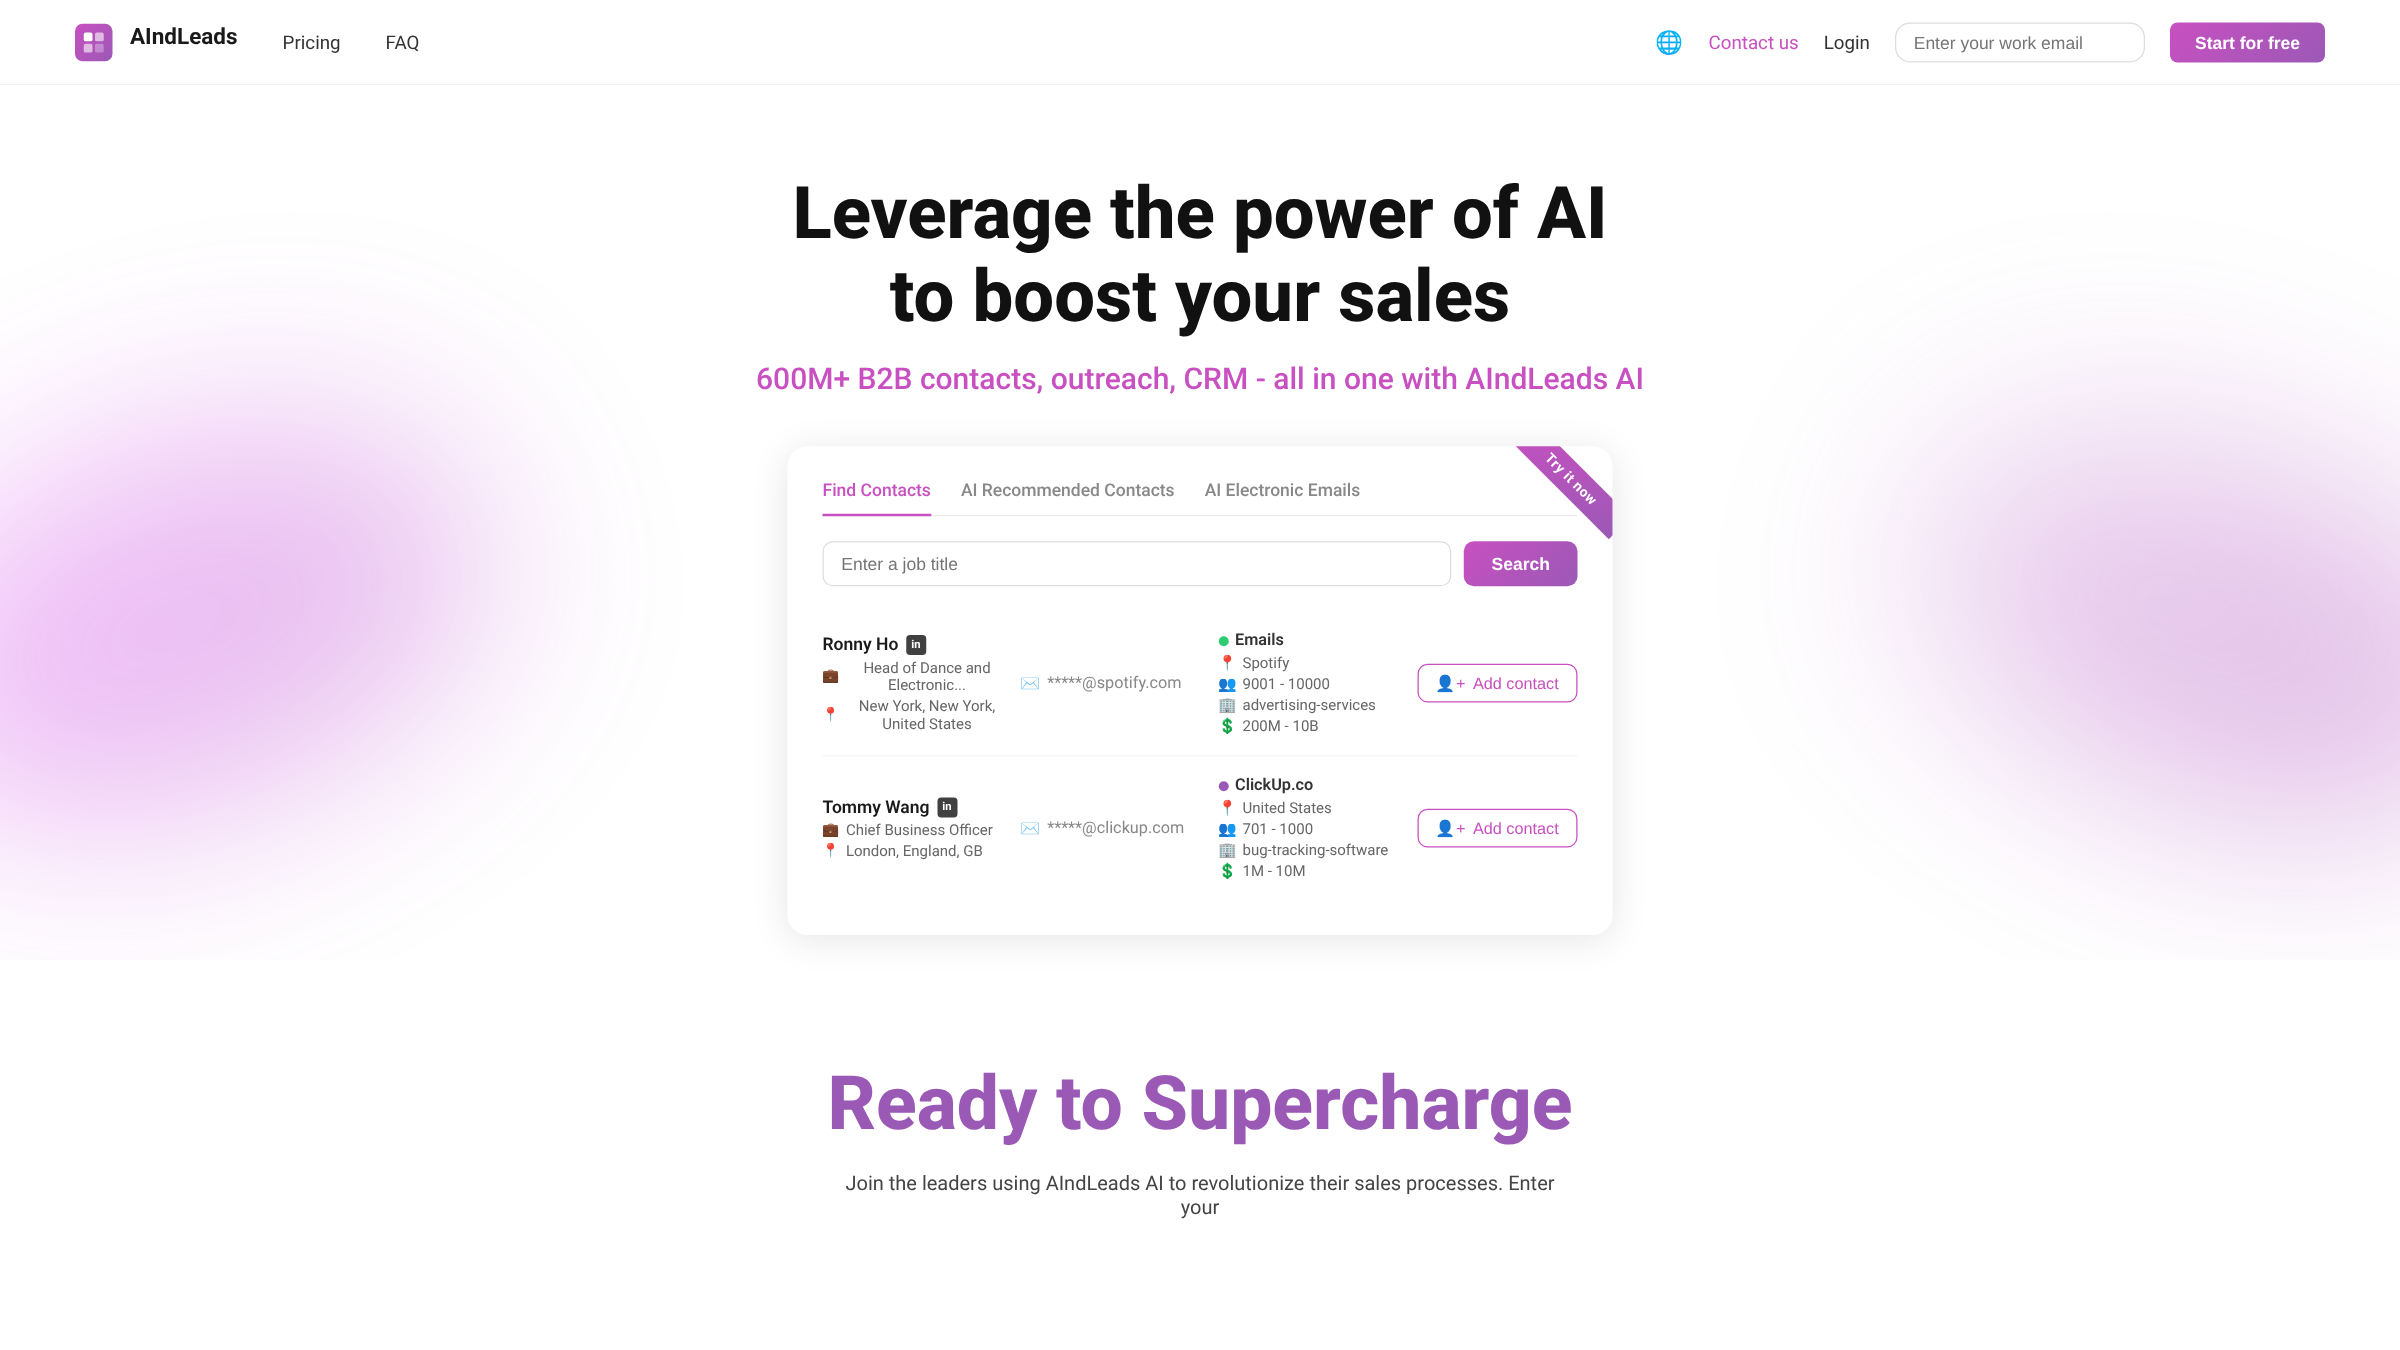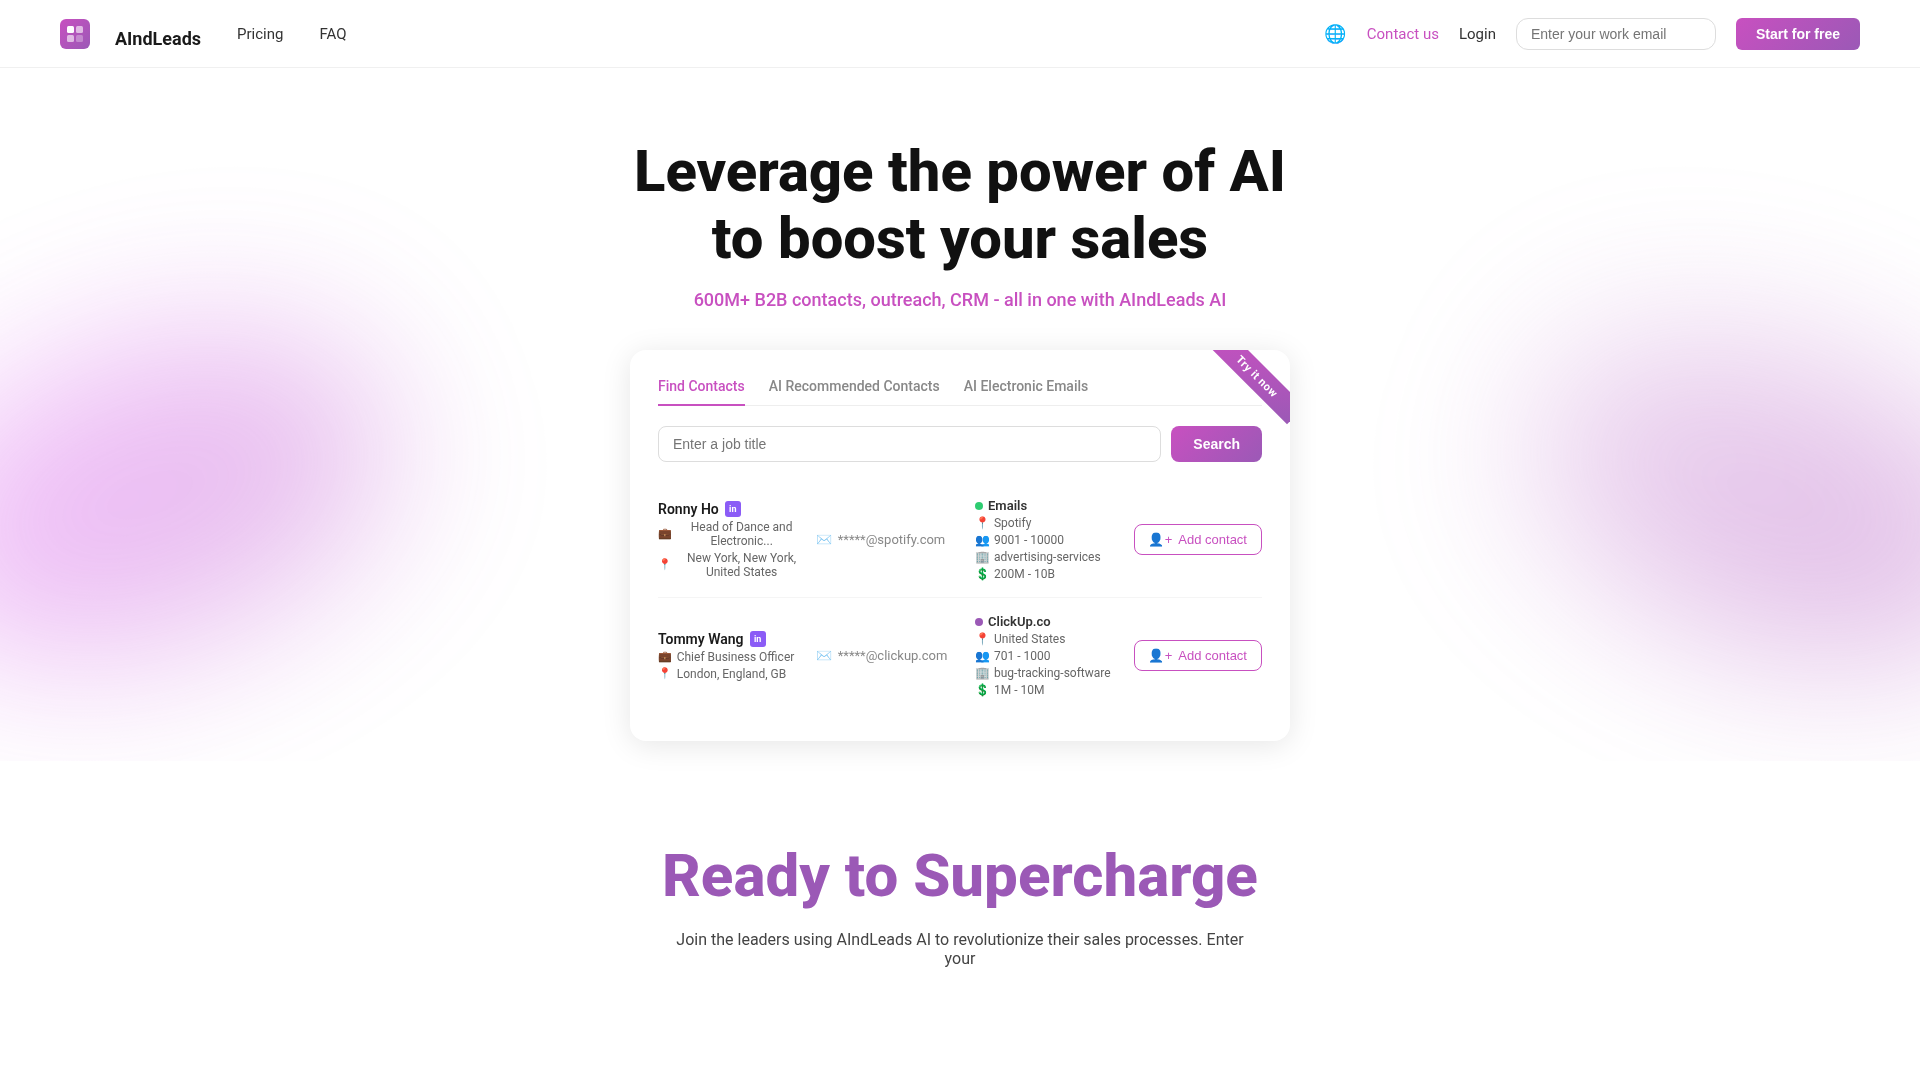--- a/index.html
+++ b/index.html
@@ -5,21 +5,21 @@
     * { box-sizing: border-box; margin: 0; padding: 0; }
     body { font-family: -apple-system, BlinkMacSystemFont, 'Segoe UI', Roboto, sans-serif; background: #fff; color: #1a1a1a; overflow-x: hidden; }
 
     
     .navbar {
       display: flex; align-items: center; justify-content: space-between;
       padding: 0 60px; height: 68px; border-bottom: 1px solid #f0f0f0;
       position: relative; z-index: 10; background: #fff;
     }
     .nav-left { display: flex; align-items: center; gap: 36px; }
-    .logo { display: flex; align-items: flex-end; gap: 25px; font-weight: 700; font-size: 18px; color: #1a1a1a; }
+    .logo { display: flex; align-items: flex-start; gap: 14px; font-weight: 700; font-size: 18px; color: #1a1a1a; }
     .logo-icon {
       width: 30px; height: 30px; background: linear-gradient(135deg, #c850c0, #9b59b6);
       border-radius: 6px; display: flex; align-items: center; justify-content: center; color: #fff; font-size: 13px; font-weight: 700;
     }
     .nav-link { color: #333; font-size: 15px; text-decoration: none; cursor: pointer; }
     .nav-right { display: flex; align-items: center; gap: 20px; }
     .globe-icon { color: #555; cursor: pointer; font-size: 18px; }
     .contact-link { color: #c850c0; font-size: 15px; text-decoration: none; cursor: pointer; }
     .login-link { color: #333; font-size: 15px; text-decoration: none; cursor: pointer; }
     .email-input-nav {
@@ -46,21 +46,21 @@
       background: linear-gradient(135deg, #e040fb, #ab47bc);
       top: 40%; left: -100px; transform: rotate(-20deg);
     }
     .blob-right {
       width: 500px; height: 300px;
       background: linear-gradient(135deg, #ce93d8, #9c27b0);
       top: 40%; right: -100px; transform: rotate(20deg);
     }
     .hero-content { position: relative; z-index: 1; }
     .hero-title { font-size: 58px; font-weight: 800; line-height: 1.15; color: #111; margin-bottom: 18px; }
-    .hero-subtitle { font-size: 18px; color: #c850c0; font-weight: 500; margin-bottom: 40px; }
+    .hero-subtitle { font-size: 24px; color: #c850c0; font-weight: 500; margin-bottom: 40px; }
 
     
     .demo-card {
       background: #fff; border-radius: 16px; box-shadow: 0 4px 30px rgba(0,0,0,0.1);
       max-width: 660px; margin: 0 auto; padding: 28px; position: relative;
     }
 
     
     .tabs { display: flex; gap: 24px; border-bottom: 1px solid #eee; margin-bottom: 20px; }
     .tab {
@@ -83,21 +83,21 @@
 
     
     .contact-row {
       display: grid; grid-template-columns: 1fr 1fr 1fr auto;
       gap: 10px; align-items: center; padding: 16px 0;
       border-bottom: 1px solid #f5f5f5;
     }
     .contact-row:last-child { border-bottom: none; }
     .contact-name { font-size: 14px; font-weight: 600; color: #1a1a1a; display: flex; align-items: center; gap: 6px; }
     .li-icon {
-      width: 16px; height: 16px; background: #8b5cf6; border-radius: 3px;
+      width: 16px; height: 16px; background: #404040; border-radius: 3px;
       display: inline-flex; align-items: center; justify-content: center;
       color: #fff; font-size: 9px; font-weight: 700;
     }
     .contact-meta { font-size: 12px; color: #666; display: flex; align-items: center; gap: 5px; margin-top: 3px; }
     .contact-meta-icon { font-size: 11px; color: #999; }
     .email-col { font-size: 13px; color: #888; display: flex; align-items: center; gap: 5px; }
     .company-col { font-size: 13px; color: #333; }
     .company-name { font-weight: 600; font-size: 13px; display: flex; align-items: center; gap: 5px; }
     .company-dot { width: 8px; height: 8px; background: #2ecc71; border-radius: 50%; display: inline-block; }
     .company-dot-cu { width: 8px; height: 8px; background: #9b59b6; border-radius: 50%; display: inline-block; }

